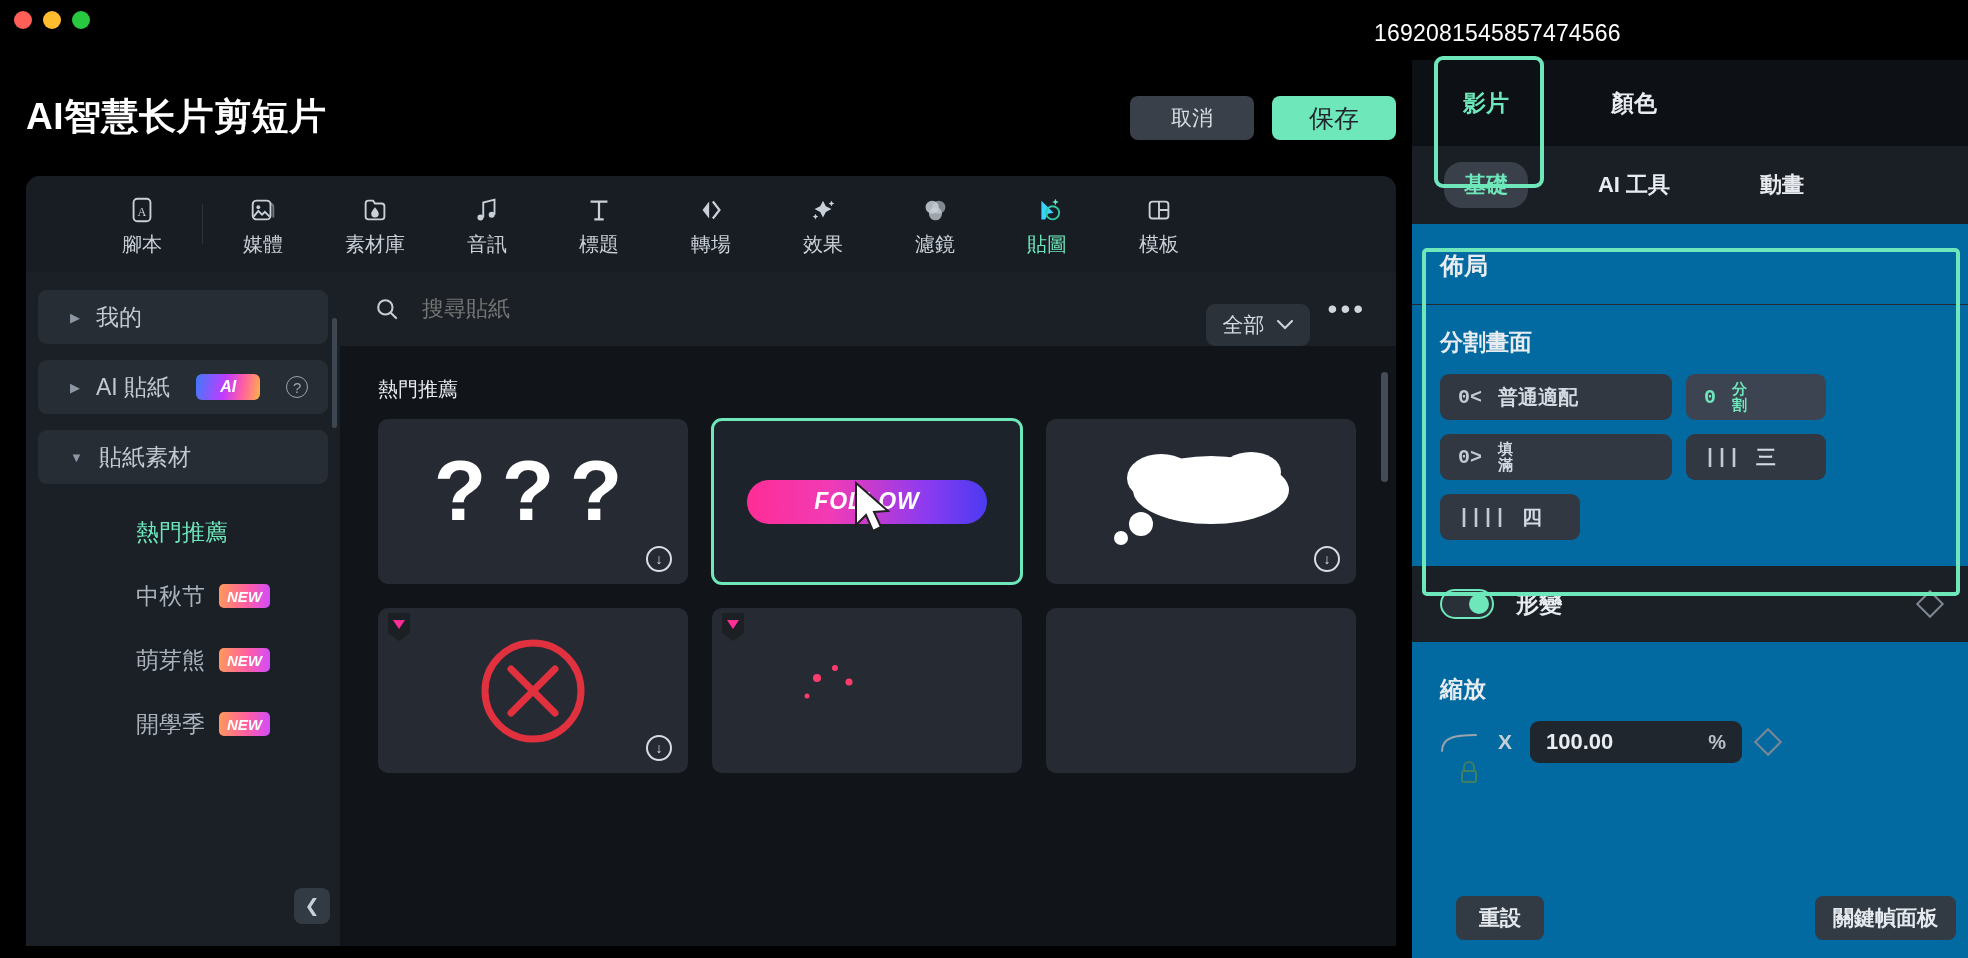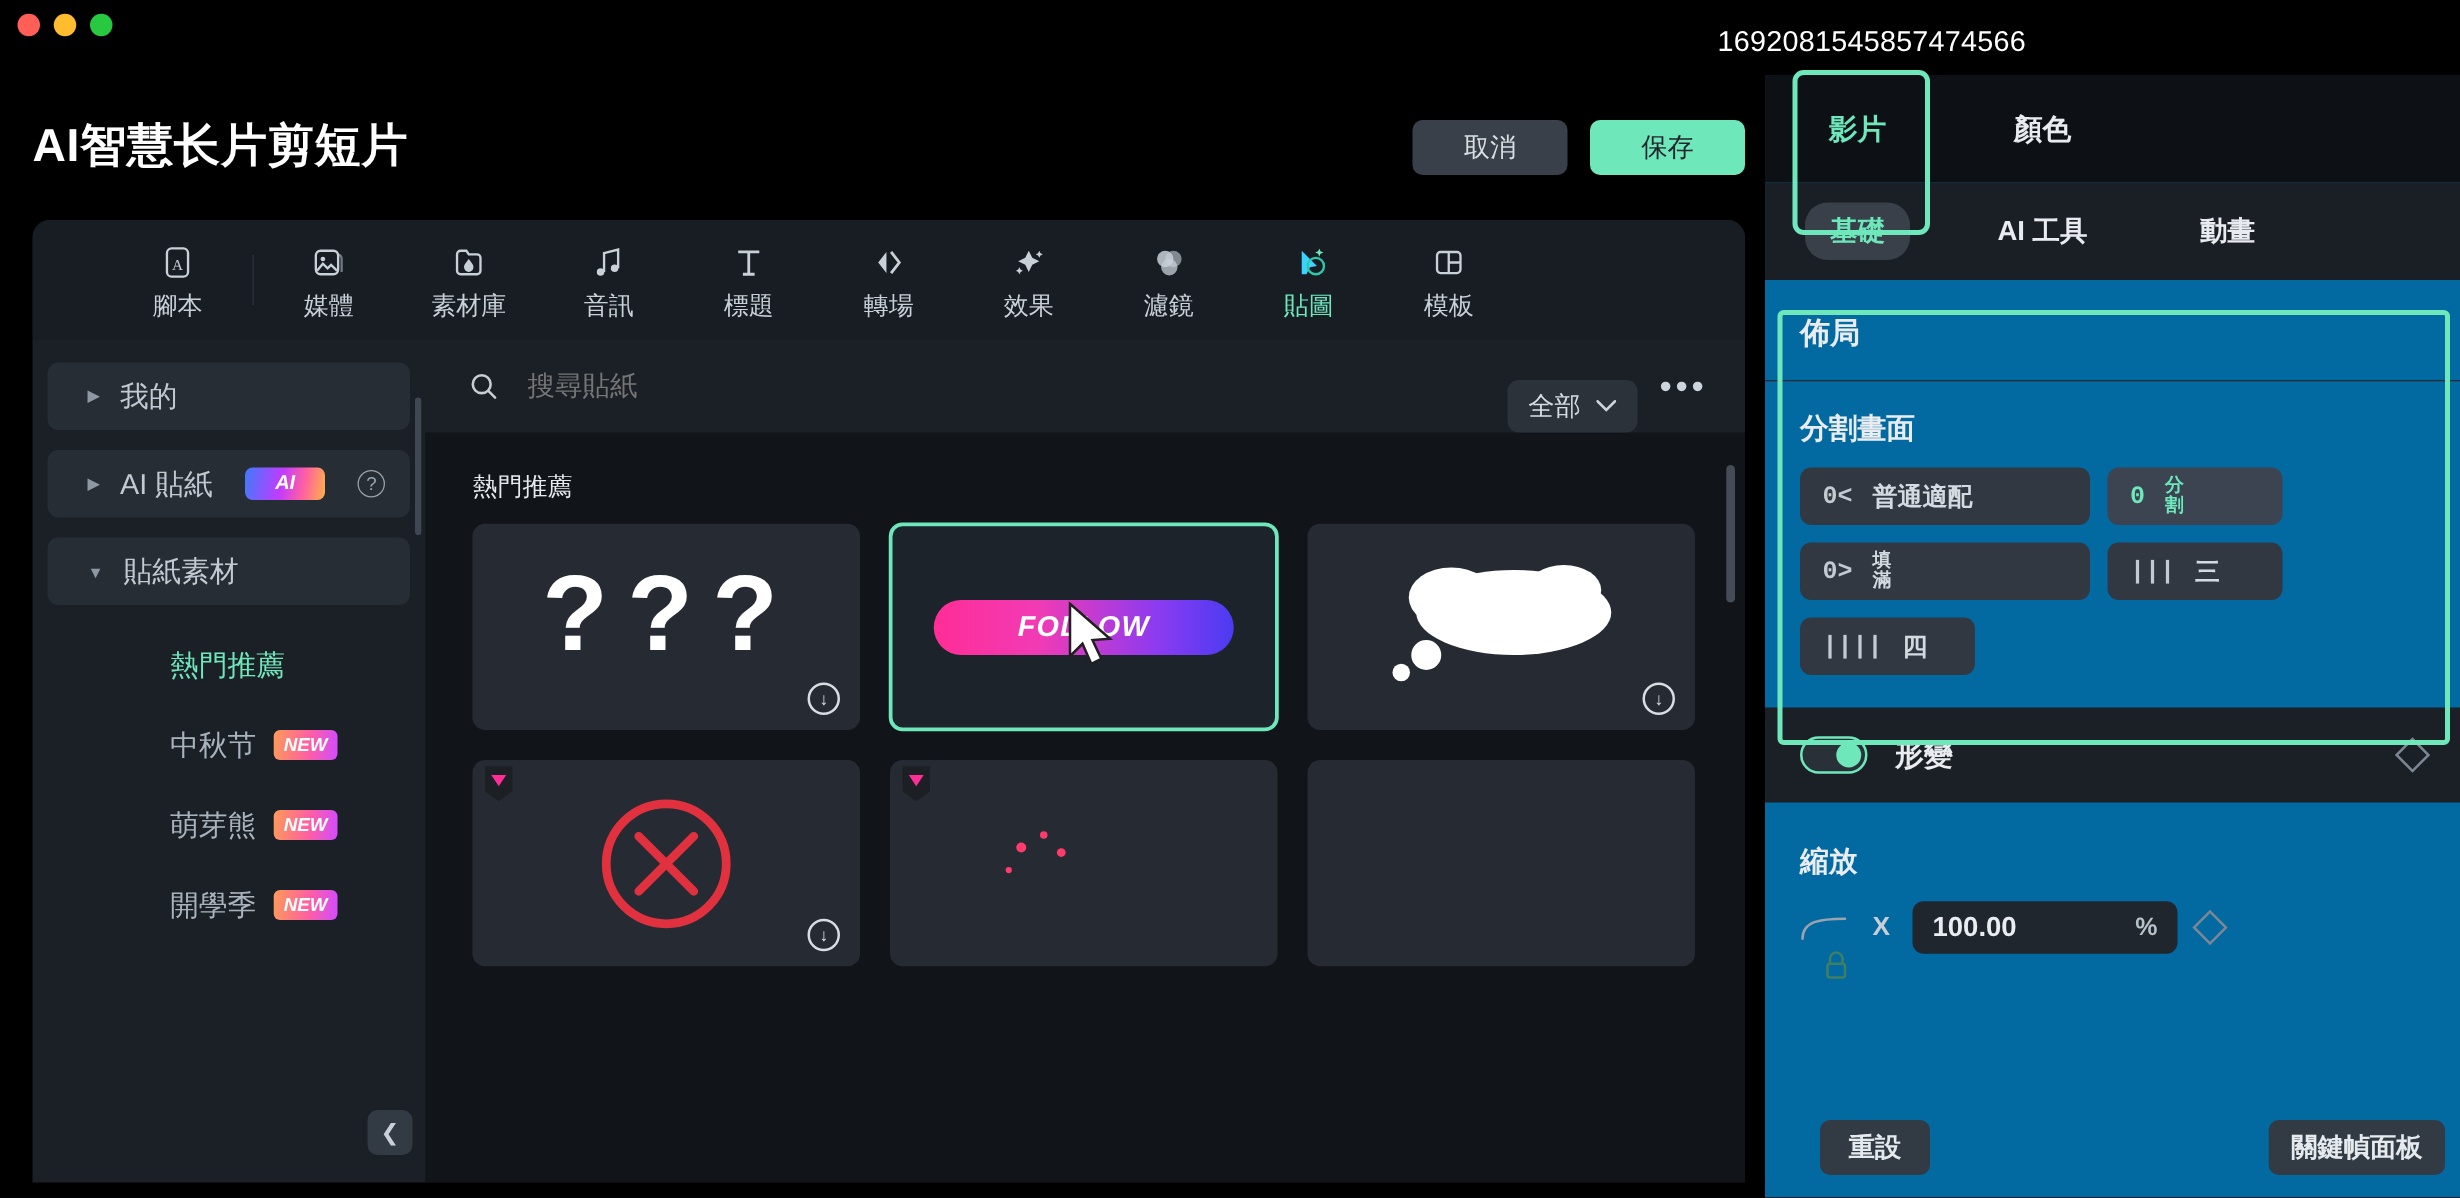--- a/index.html
+++ b/index.html
@@ -34,21 +34,21 @@
 
   
   .hdr-btns { position: absolute; left: 1130px; top: 96px; display: flex; gap: 18px; }
   .btn-cancel {
     width: 124px; height: 44px; border-radius: 8px;
     background: #3a4049; color: #d9dee4; font-size: 21px;
     display: flex; align-items: center; justify-content: center; cursor: pointer;
   }
   .btn-save {
     width: 124px; height: 44px; border-radius: 8px;
-    background: #6ee7bb; color: #20262c; font-size: 21px;
+    background: #6ee7bb; color: #20262c; font-size: 25px;
     display: flex; align-items: center; justify-content: center; cursor: pointer;
   }
 
   
   .editor {
     position: absolute; left: 26px; top: 176px;
     width: 1370px; height: 770px;
     background: #14181e; border-radius: 14px 14px 0 0;
     overflow: hidden;
   }

